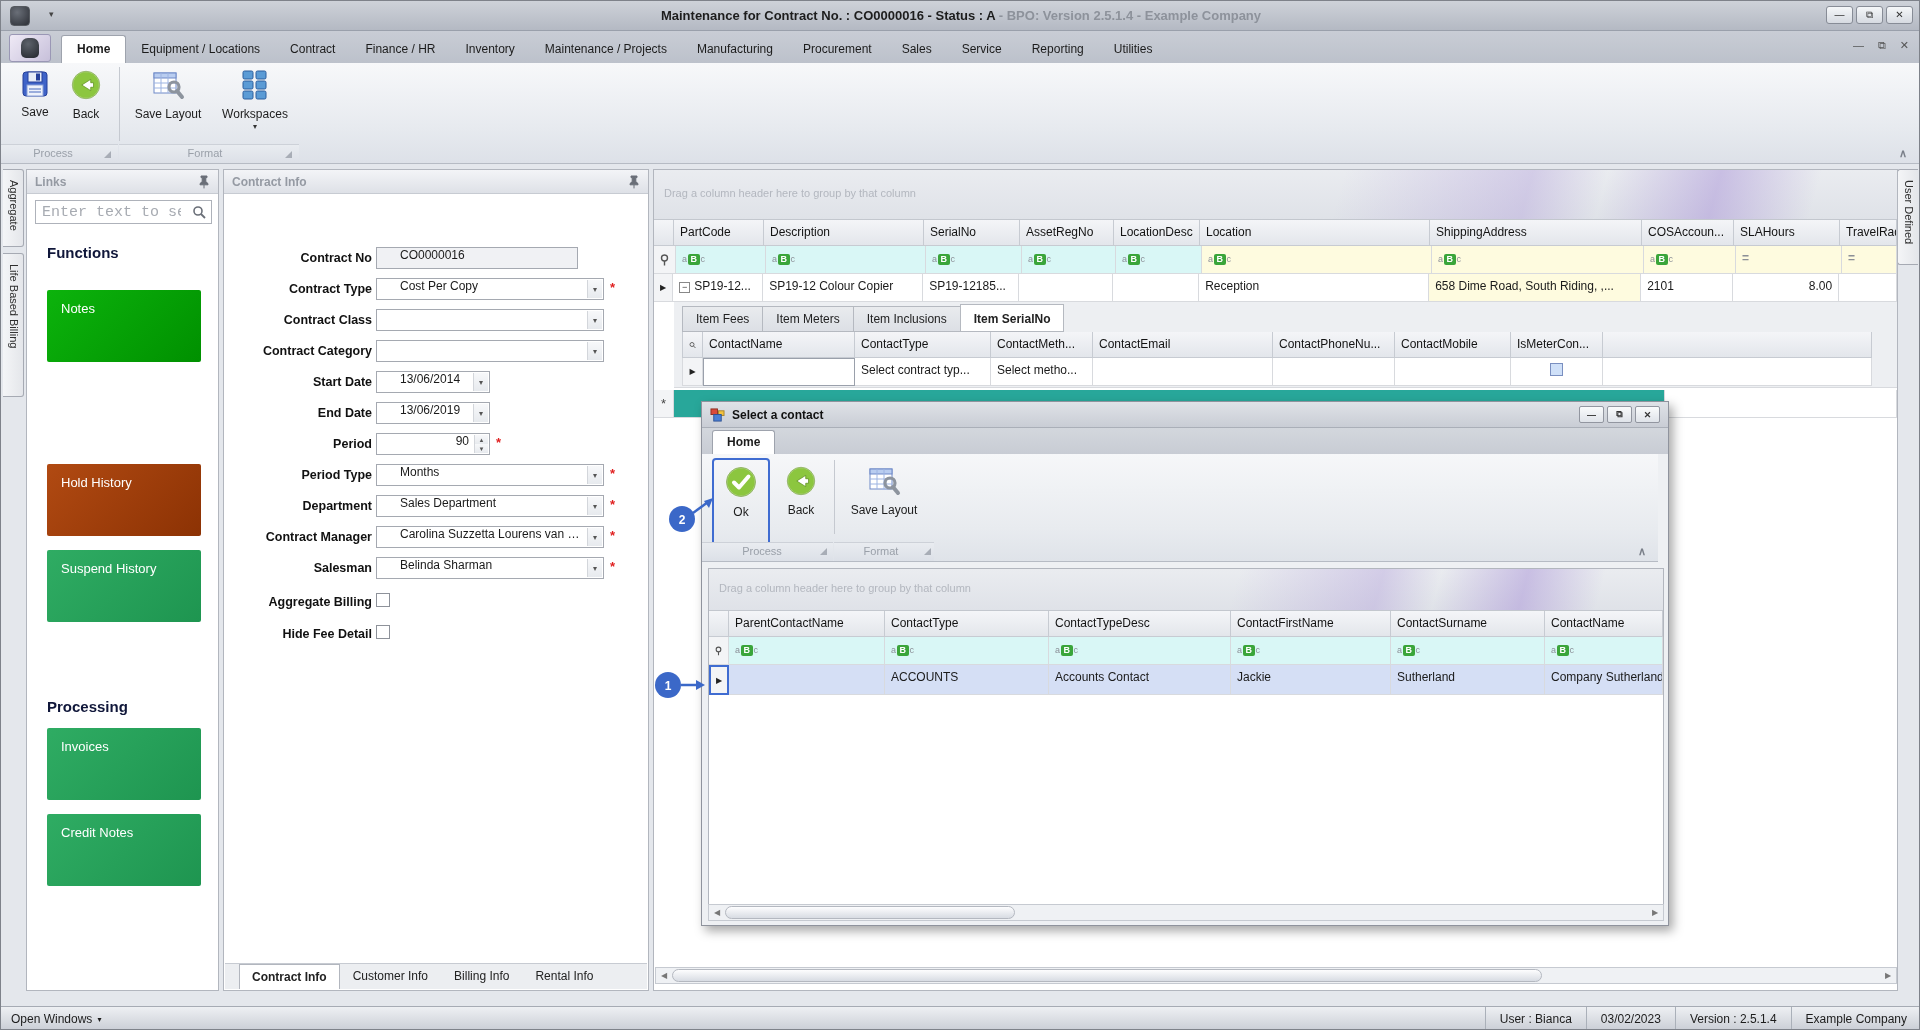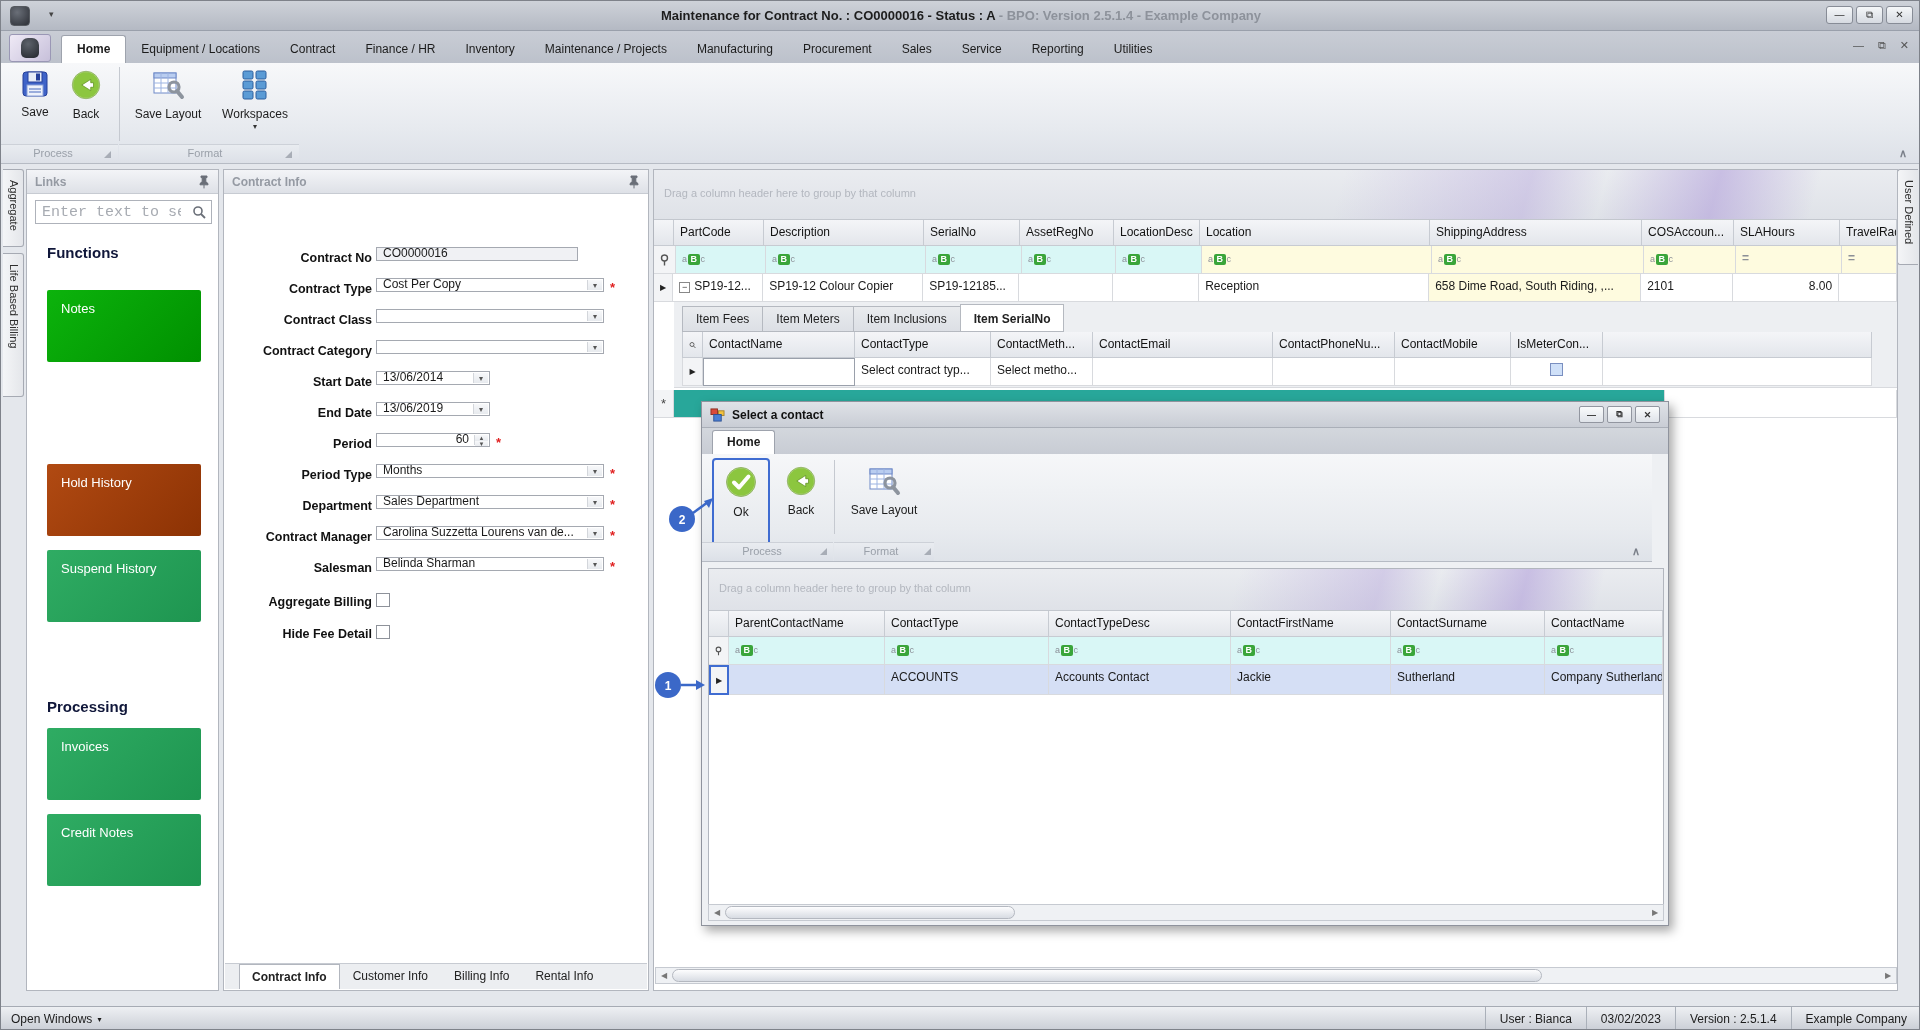--- a/index.html
+++ b/index.html
@@ -41,21 +41,21 @@
 .searchbox input{flex:1;border:none;outline:none;padding:0 6px;font-size:15px;font-family:Liberation Mono, monospace;color:#333;min-width:0}
 .searchbox input::placeholder{color:#a7abb2}
 .sideheading{position:absolute;left:20px;font-size:15px;font-weight:bold;color:#10173a}
 .navbtn{position:absolute;left:20px;width:154px;height:72px;border-radius:2px;color:#fff;font-size:13px;padding:11px 14px;cursor:pointer}
 .nb-green{background:linear-gradient(135deg,#0cb30c,#009000)}
 .nb-gray{background:linear-gradient(135deg,#a9a9a9,#ececec);border:1px solid #3aa53a;color:#f6f6f6}
 .nb-red{background:linear-gradient(135deg,#b14a12,#8c3204)}
 .nb-teal{background:linear-gradient(135deg,#2fac63,#1e9550)}
 
 .flabel{position:absolute;width:146px;text-align:right;font-weight:bold;font-size:12.5px;color:#111;white-space:nowrap}
-.fctl{position:absolute;height:14px;border:1px solid #a5a9b1;background:#fff;font-size:12px;display:flex;align-items:flex-end;padding:0 6px;white-space:nowrap;overflow:hidden}
+.fctl{position:absolute;height:22px;border:1px solid #a5a9b1;background:#fff;font-size:12px;display:flex;align-items:flex-start;padding:0 23px;white-space:nowrap;overflow:hidden}
 .fctl.ro{background:#f0f1f4}
 .cbtn{position:absolute;right:1px;top:1px;bottom:1px;width:15px;display:flex;align-items:center;justify-content:center;color:#555;font-size:8px;border-left:1px solid #d3d6db;background:linear-gradient(#f7f8fa,#e7eaee)}
 .req{position:absolute;color:#e02020;font-weight:bold;font-size:13px}
 .chk{position:absolute;width:14px;height:14px;border:1px solid #8e929a;background:#fff}
 .spin{position:absolute;right:1px;top:1px;bottom:1px;width:14px;display:flex;flex-direction:column;border-left:1px solid #d3d6db}
 .spin span{flex:1;display:flex;align-items:center;justify-content:center;font-size:6px;color:#555;background:linear-gradient(#f7f8fa,#e7eaee)}
 .ptabs{position:absolute;left:1px;right:1px;bottom:1px;height:26px;background:#eceef1;border-top:1px solid #c7cbd2;display:flex;align-items:flex-end;padding-left:14px}
 .ptab{padding:5px 12px;font-size:12px;color:#222;border:1px solid transparent}
 .ptab.active{background:#fff;border:1px solid #b2b6be;border-bottom:none;font-weight:bold}
 
@@ -82,21 +82,21 @@
 .mchk{display:inline-block;width:13px;height:13px;border:1px solid #7a8fc0;background:#cfe0f8}
 .hscroll{position:absolute;height:17px;background:#eff1f4;border:1px solid #c6cad1;display:flex;align-items:center}
 .harrow{width:16px;height:15px;display:flex;align-items:center;justify-content:center;font-size:8px;color:#777}
 .hthumb{height:13px;background:linear-gradient(#fdfdfe,#d8dce3);border:1px solid #b4b8c0;border-radius:7px}
 
 .dialog{position:absolute;left:700px;top:400px;width:968px;height:525px;background:#eef0f3;border:1px solid #8f939d;box-shadow:4px 5px 10px rgba(0,0,0,.35);z-index:10}
 .dtitle{height:26px;background:linear-gradient(#dfe2e7,#c9cdd5);border-bottom:1px solid #aaafb8;display:flex;align-items:center;padding:12px 8px;font-weight:bold;font-size:12px;color:#111}
 .dbtns{margin-left:auto;display:flex;gap:3px}
 .dbtn{width:25px;height:17px;border:1px solid #9296a0;border-radius:2px;background:linear-gradient(#fafbfc,#dfe3e9);font-size:9px;display:flex;align-items:center;justify-content:center;color:#333}
 .dtabrow{height:26px;background:linear-gradient(#d3d7dd,#c8ccd4);display:flex;align-items:flex-end;padding-left:10px}
-.dribbon{position:absolute;left:0;right:16px;top:52px;height:108px;background:linear-gradient(#f6f7f9,#e8ebef 70%,#dfe3e9);border-bottom:1px solid #b6bbc4}
+.dribbon{position:absolute;left:0;right:10px;top:52px;height:108px;background:linear-gradient(#f6f7f9,#e8ebef 70%,#dfe3e9);border-bottom:1px solid #b6bbc4}
 .okhl{position:absolute;border:2px solid #3f6cd1;border-radius:4px}
 
 .callouts{position:absolute;left:0;top:0;width:1920px;height:1030px;z-index:20;pointer-events:none}
 
 .statusbar{left:0;top:1005px;width:1920px;height:25px;background:linear-gradient(#eef0f3,#c9cdd5);border-top:1px solid #a6abb4;display:flex;align-items:center;font-size:12px;color:#1c1c1c}
 .sseg{display:flex;align-items:center;height:100%;padding:0 14px;border-left:1px solid #aab0b9}
 .teal{background:#28a79a}
 </style>
 </head>
 <body>
@@ -261,21 +261,21 @@
       </div>
 
     <div class="flabel" style="top:236px;left:2px">End Date</div>
     <div class="fctl" style="left:152px;top:232px;width:114px">
         <span>13/06/2019</span>
         <span class="cbtn">▾</span>
       </div>
 
     <div class="flabel" style="top:267px;left:2px">Period</div>
     <div class="fctl" style="left:152px;top:263px;width:114px;justify-content:flex-end;padding-right:20px">
-        <span>60</span>
+        <span>90</span>
       <span class="spin">
           <span>▲</span>
           <span>▼</span>
         </span>
     </div>
     <span class="req" style="left:272px;top:265px">*</span>
 
     <div class="flabel" style="top:298px;left:2px">Period Type</div>
     <div class="fctl" style="left:152px;top:294px;width:228px">
         <span>Months</span>

